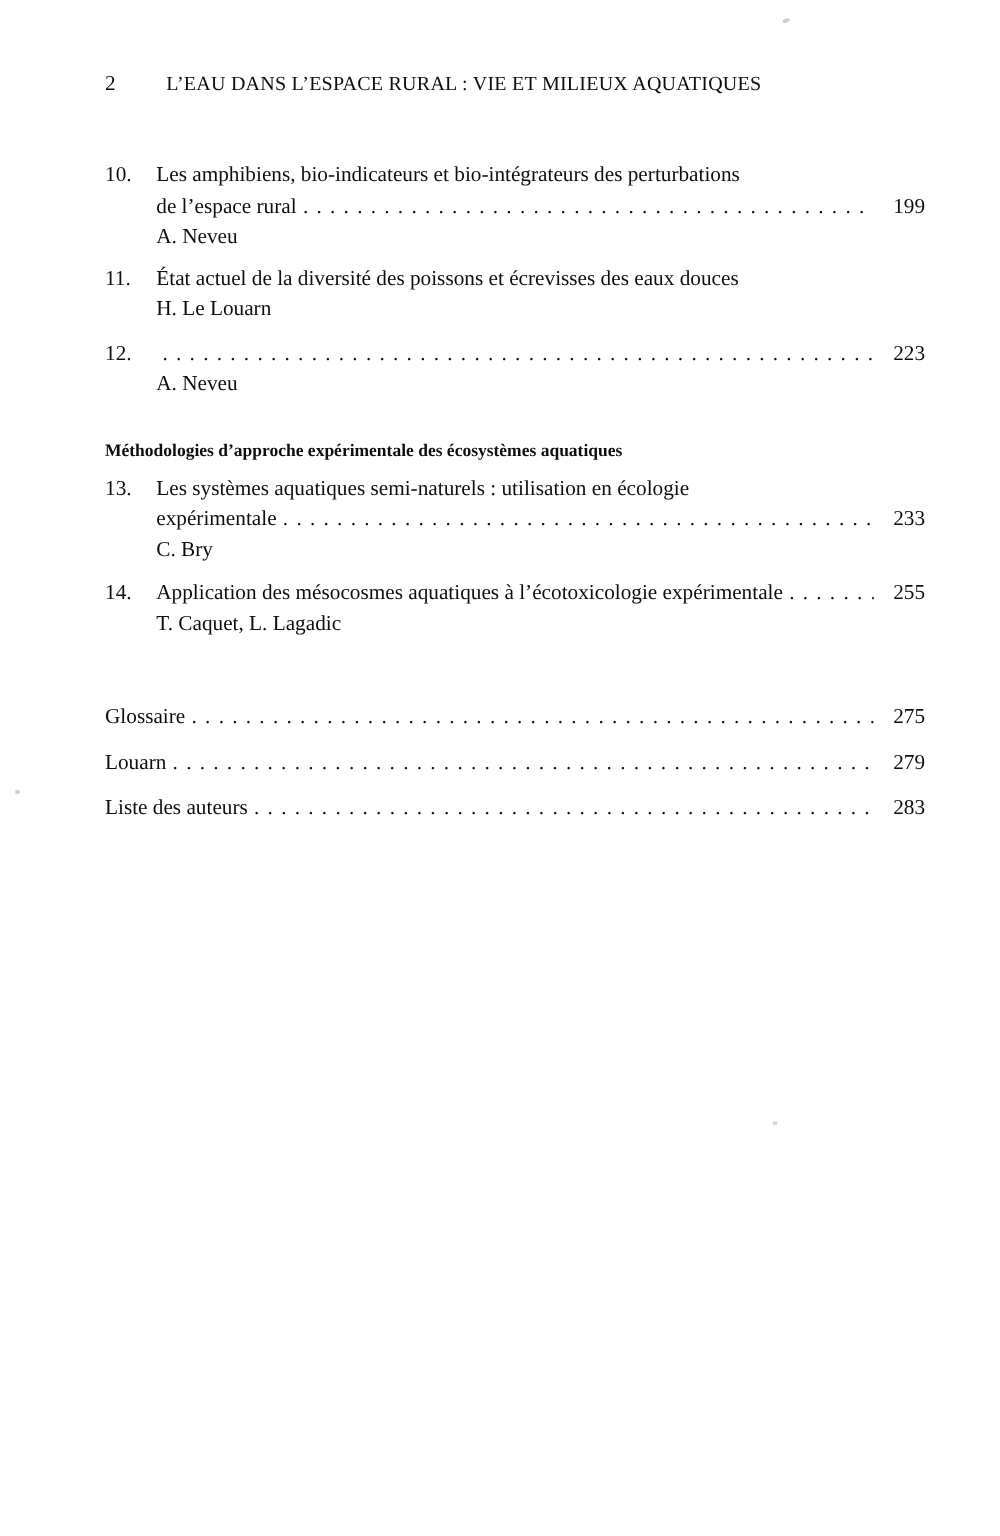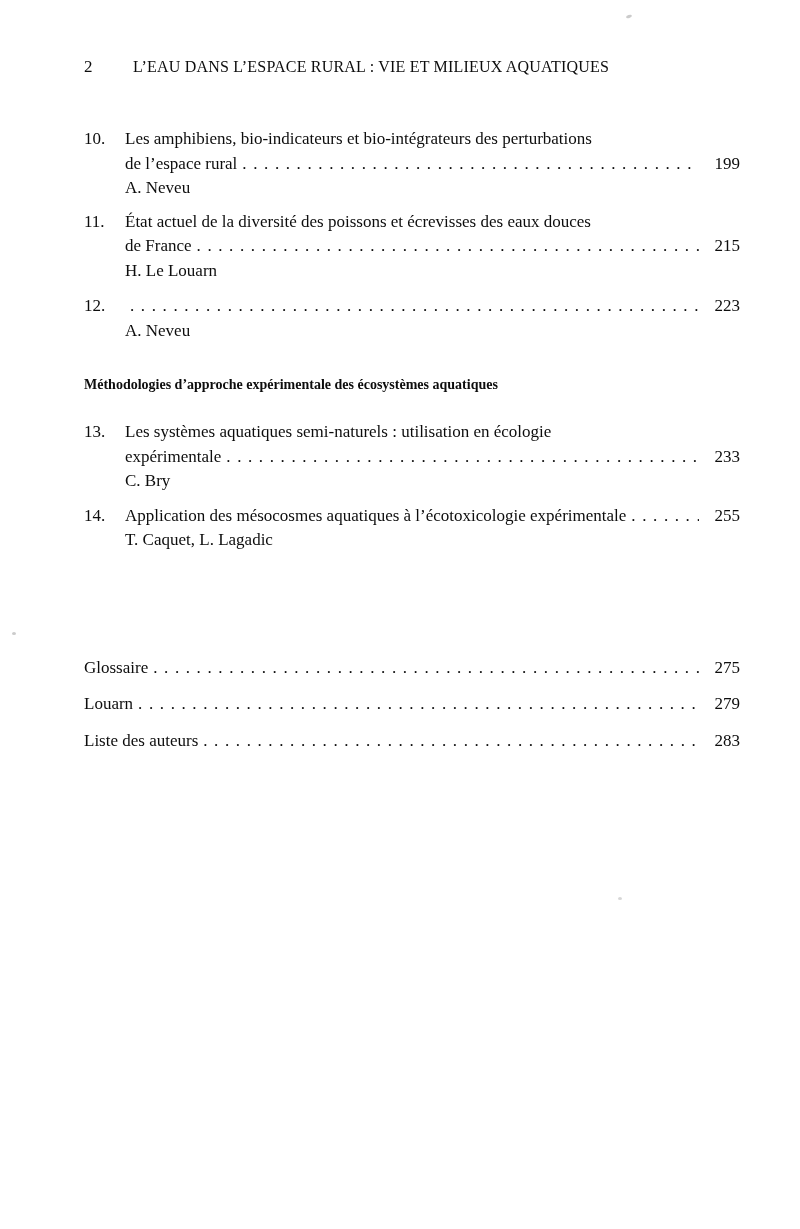--- a/index.html
+++ b/index.html
@@ -29,30 +29,30 @@
     flex: 1 1 auto; overflow: hidden; white-space: nowrap;
     margin: 0 11px 0 5px; letter-spacing: 6.6px; min-width: 0;
   }
   .dots::before {
     content: "......................................................................";
   }
   .pg { flex: 0 0 auto; min-width: 30px; text-align: right; }
 
   .m9  { margin-top: 9px; }
   .m11 { margin-top: 11px; }
-  .m23 { margin-top: 23px; }
+  .m23 { margin-top: 5px; }
   .m10 { margin-top: 10px; }
 
   .section-heading {
     margin-top: 30px; font-weight: bold;
     font-size: 14px; line-height: 24px; white-space: nowrap;
   }
 
   
-  .backmatter { margin-top: 103px; font-size: 17px; line-height: 24.5px; }
+  .backmatter { margin-top: 50px; font-size: 17px; line-height: 24.5px; }
   .bm-row { display: flex; align-items: baseline; margin-bottom: 12px; }
   .bm-label { white-space: nowrap; flex: 0 0 auto; }
 
   
   .speck { position: absolute; background: rgba(140,140,140,0.45); border-radius: 50%; }
   .speck-1 { left: 626px; top: 15px; width: 6px; height: 3px; transform: rotate(-20deg); }
   .speck-2 { left: 12px;  top: 632px; width: 4px; height: 3px; }
   .speck-3 { left: 618px; top: 897px; width: 4px; height: 3px; opacity: .8; }
 </style>
 </head>
@@ -77,25 +77,20 @@
           <span class="pg">199</span>
         </div>
         <div class="line">A. Neveu</div>
       </div>
     </div>
 
     <div class="entry m9">
       <span class="num">11.</span>
       <div class="entry-body">
         <div class="line">État actuel de la diversité des poissons et écrevisses des eaux douces</div>
-        <div class="leader-row">
-          <span class="leader-text">de France</span>
-          <span class="dots"></span>
-          <span class="pg">215</span>
-        </div>
         <div class="line">H. Le Louarn</div>
       </div>
     </div>
 
     <div class="entry m11">
       <span class="num">12.</span>
       <div class="entry-body">
         <div class="leader-row">
           <span class="dots"></span>
           <span class="pg">223</span>

